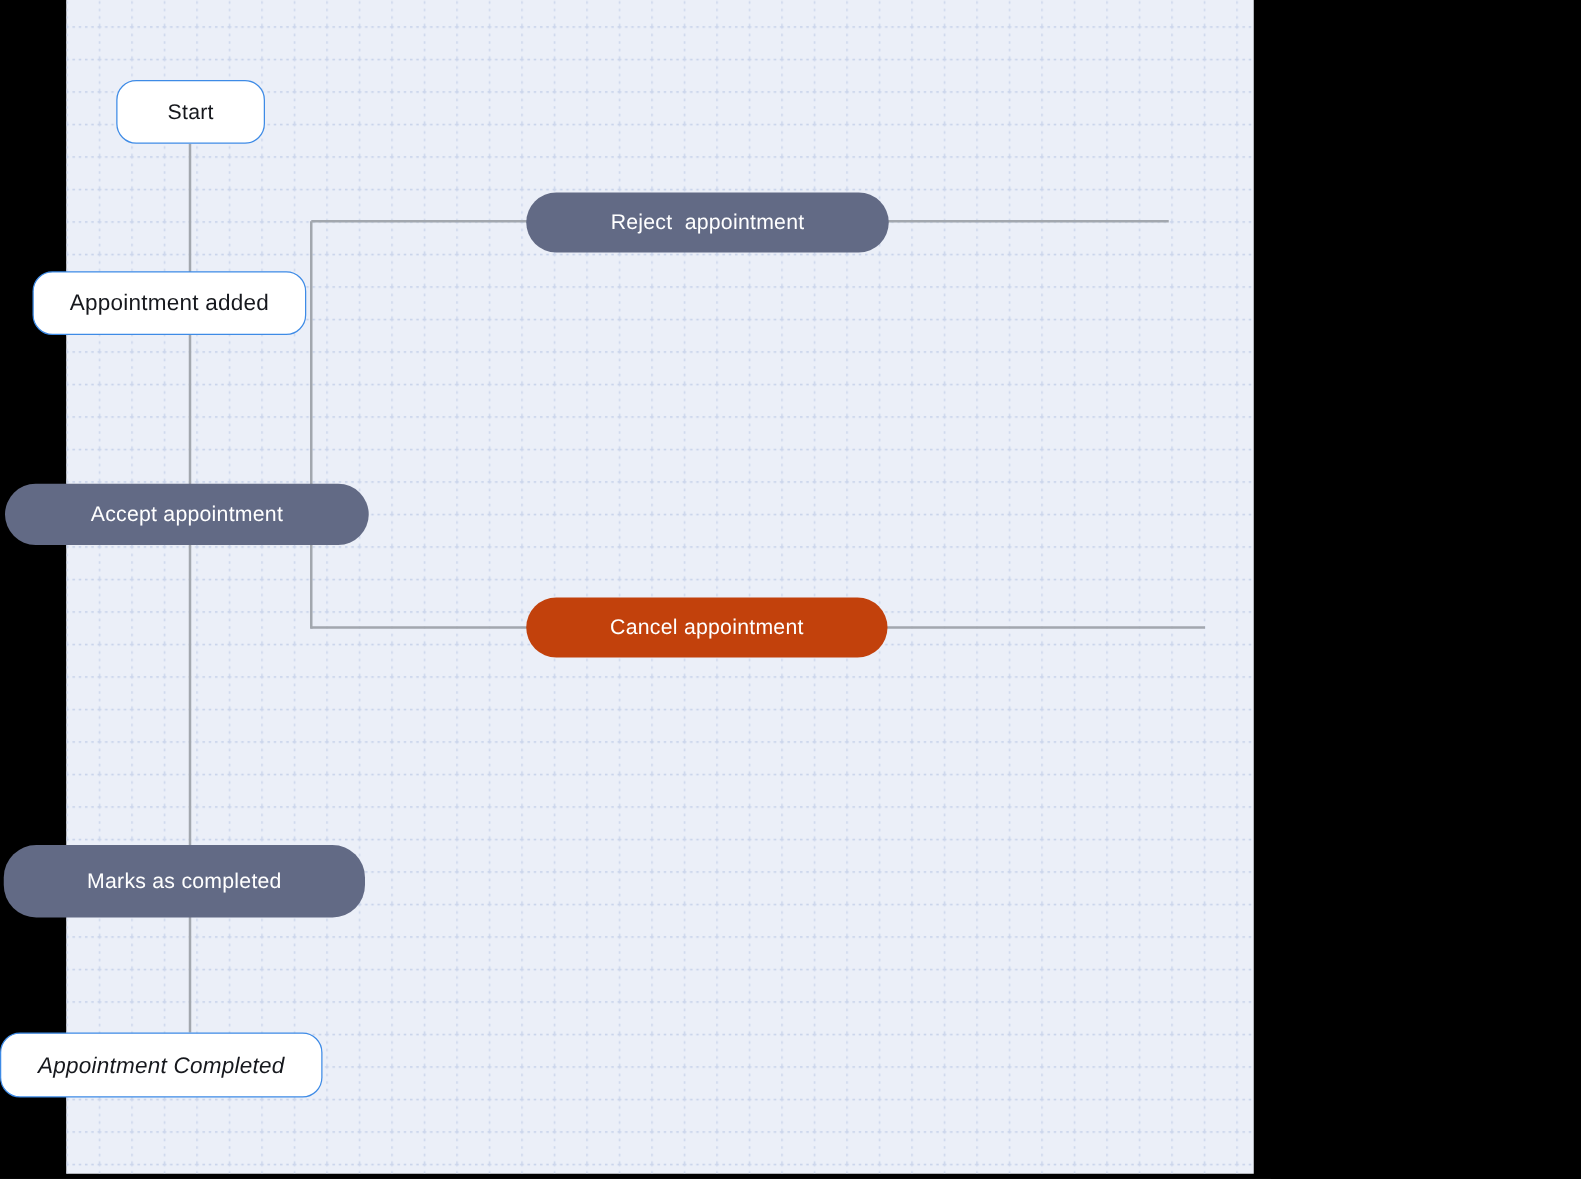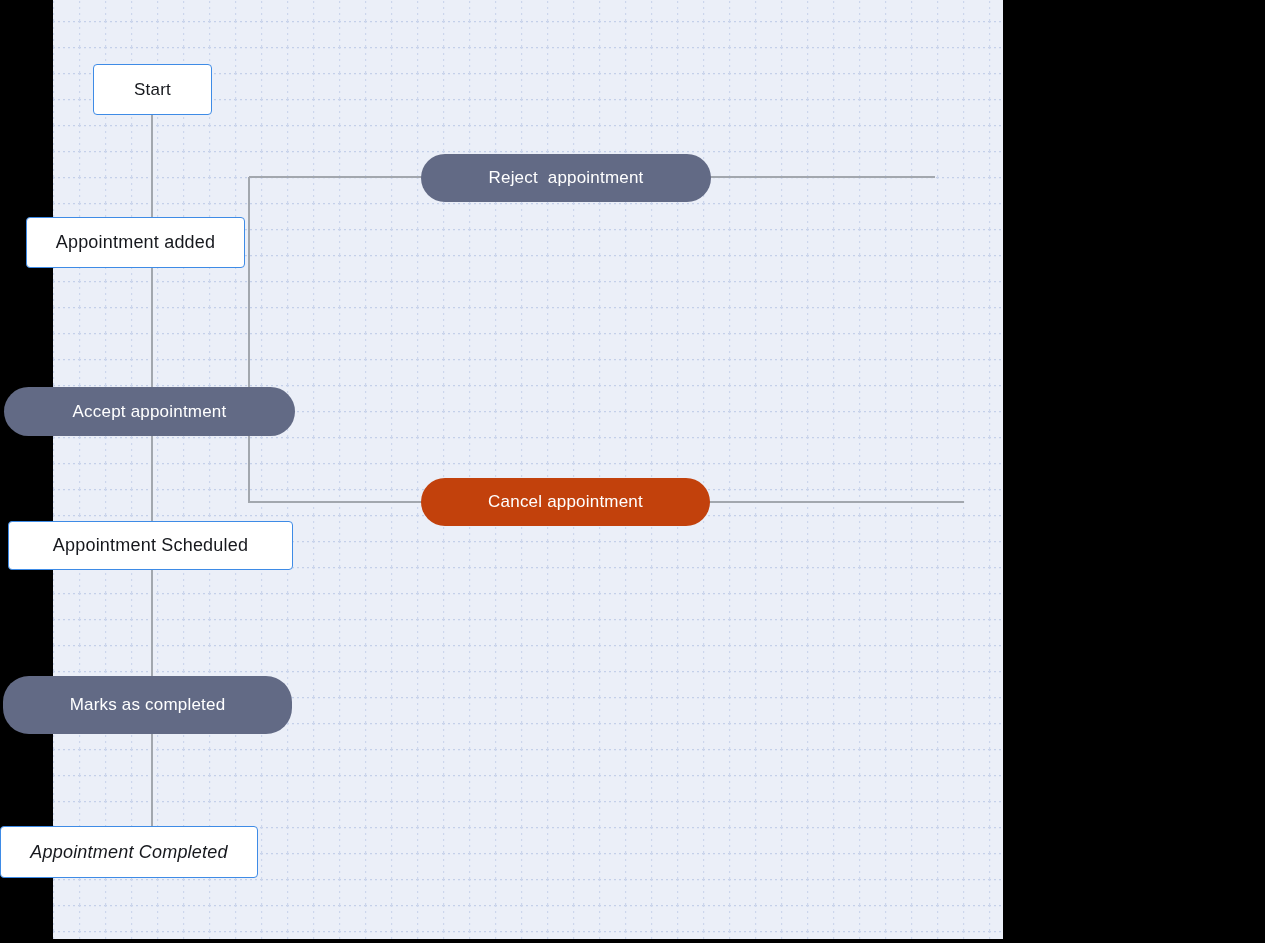--- a/index.html
+++ b/index.html
@@ -30,21 +30,21 @@
     position:absolute;
     display:flex;align-items:center;justify-content:center;
     box-sizing:border-box;
     white-space:pre;
     letter-spacing:.2px;
     cursor:default;
   }
   .state{
     background:#fff;
     border:1.5px solid #3e8be6;
-    border-radius:4px;
+    border-radius:16px;
     color:#16181d;
     font-size:18px;font-weight:500;
   }
   .pill{
     border-radius:26px;
     color:#fff;
     font-size:17px;font-weight:500;text-align:center;
   }
   .pill.dark{background:#626a85;}
   .pill.blue{background:#c2410c;}
@@ -82,19 +82,18 @@
   <div class="node state" id="node-start">Start</div>
 
   <div class="node pill dark" id="node-reject">Reject  appointment</div>
 
   <div class="node state" id="node-added">Appointment added</div>
 
   <div class="node pill dark" id="node-accept">Accept appointment</div>
 
   <div class="node pill blue" id="node-cancel">Cancel appointment</div>
 
-  <div class="node state" id="node-scheduled">Appointment Scheduled</div>
 
   <div class="node pill dark" id="node-marks">Marks as completed</div>
 
   <div class="node state" id="node-completed">Appointment Completed</div>
 
 </div>
 
 </body></html>

